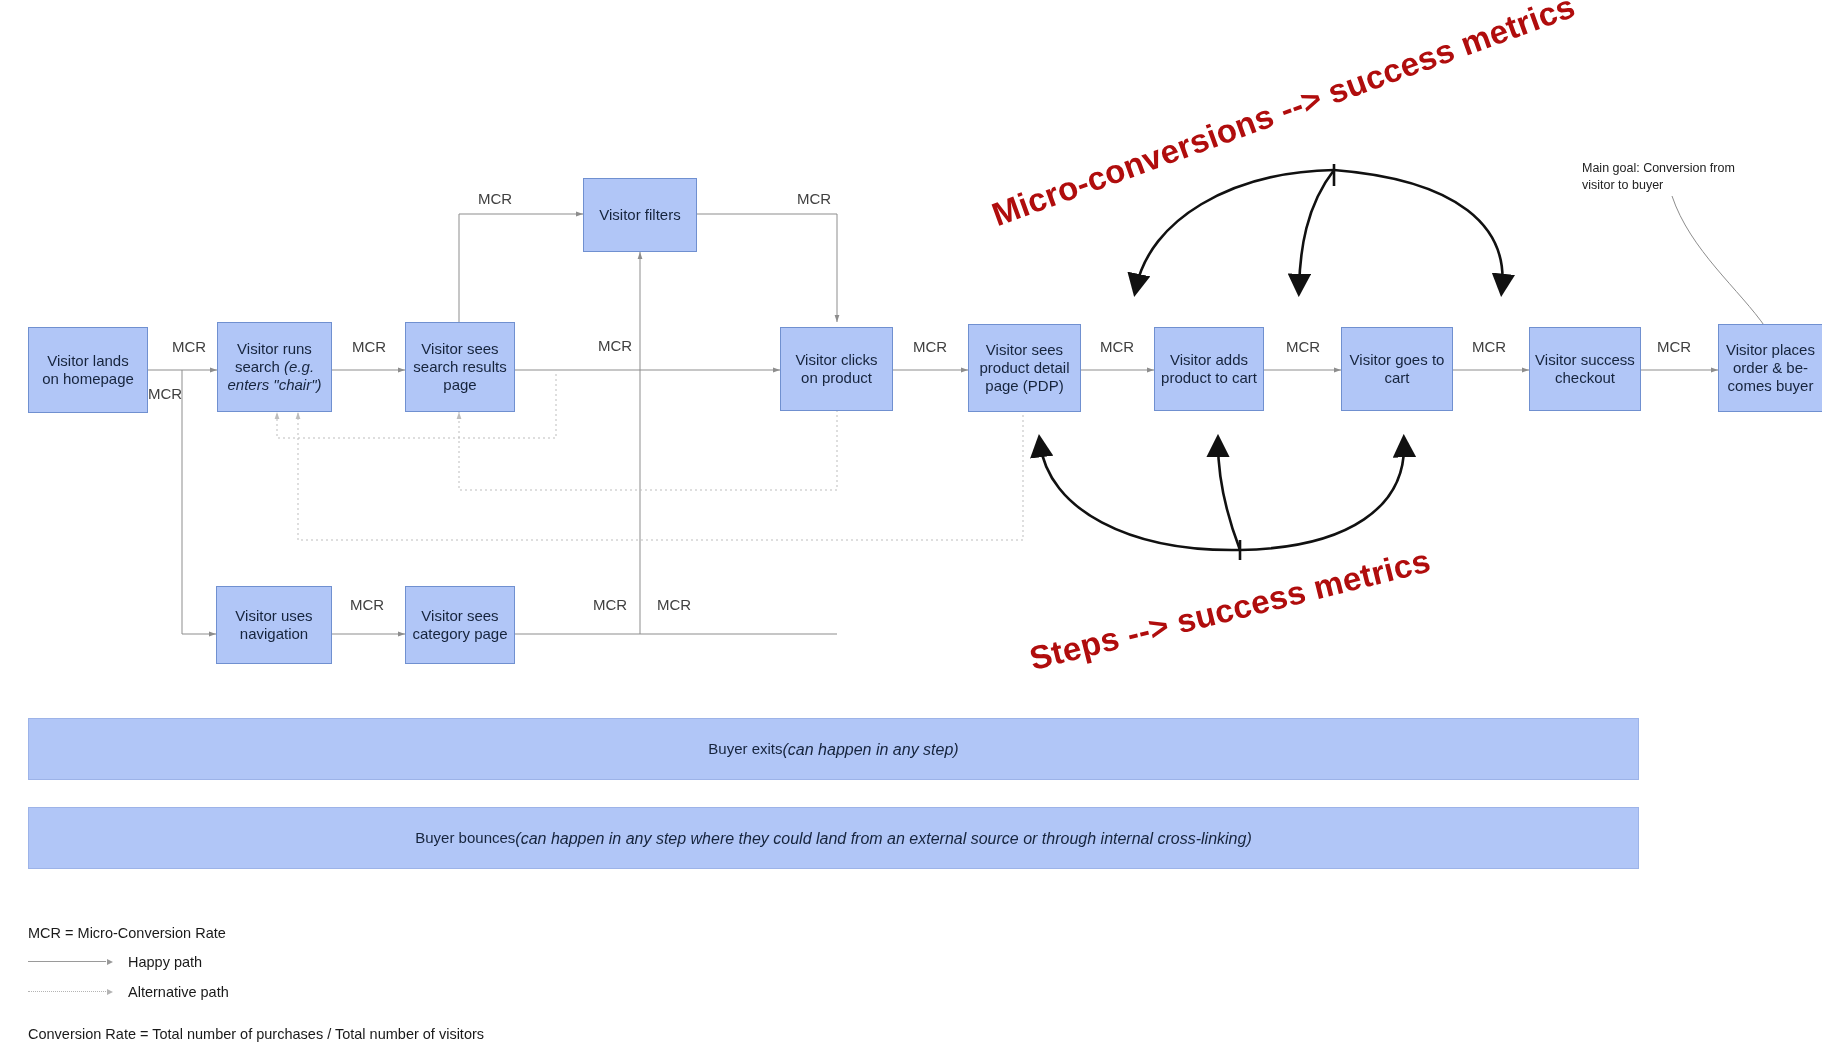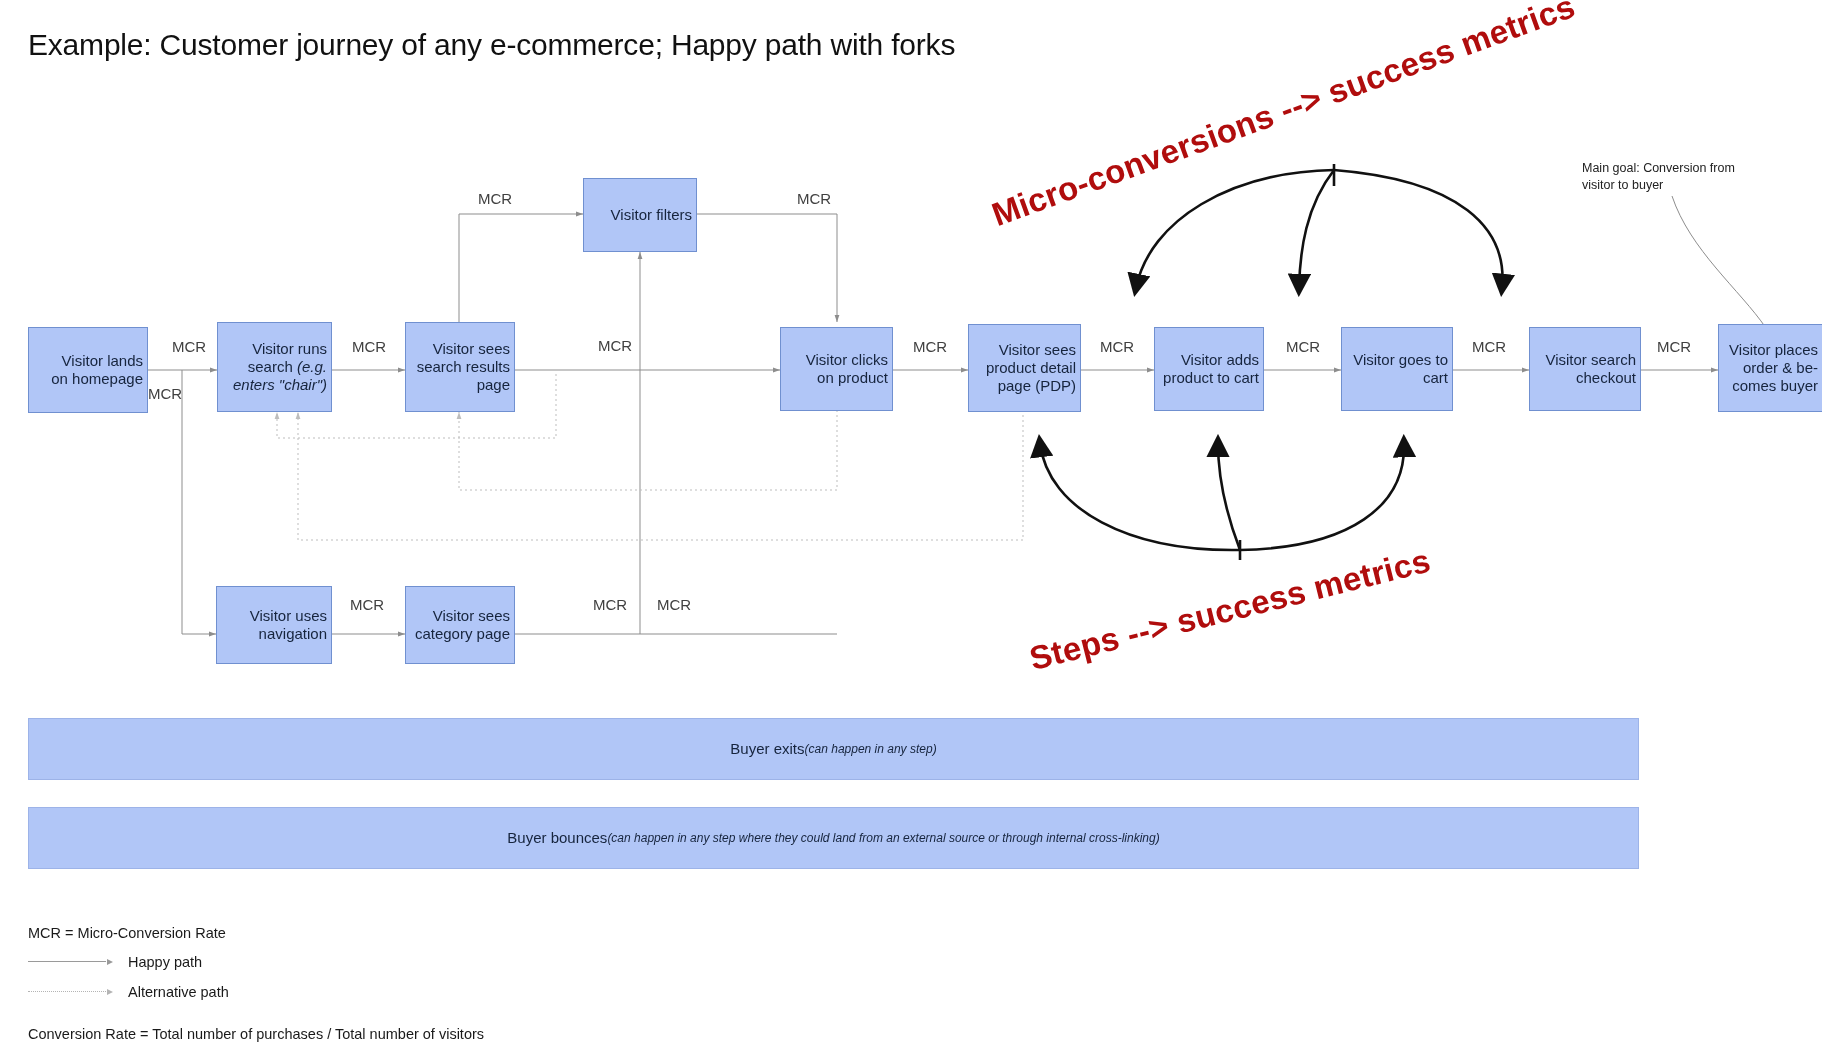--- a/index.html
+++ b/index.html
@@ -41,21 +41,21 @@
     position: absolute;
     box-sizing: border-box;
     background: #b1c6f7;
     border: 1px solid #7090d0;
     color: #16243d;
     font-size: 15px;
     line-height: 1.22;
     display: flex;
     align-items: center;
     justify-content: center;
-    text-align: right;
+    text-align: center;
     padding: 2px 4px;
   }
   .node .inner { width: 100%; }
   .node em {
     font-style: italic;
   }
   .band {
     position: absolute;
     box-sizing: border-box;
     background: #b1c6f7;
@@ -64,21 +64,21 @@
     display: flex;
     flex-direction: row;
     align-items: center;
     justify-content: center;
     text-align: center;
     font-size: 15px;
     line-height: 1.3;
   }
   .band .sub {
     font-style: italic;
-    font-size: 12px;
+    font-size: 16px;
     margin-top: 2px;
   }
   .mcr {
     position: absolute;
     font-size: 15px;
     color: #404040;
     white-space: nowrap;
   }
   .note {
     position: absolute;
@@ -128,21 +128,20 @@
   .legend-line.dotted .tip { border-left-color: #b4b4b4; }
   .legend-label { margin-left: 18px; }
   #legend .plain { margin-bottom: 6px; }
   #legend .spaced { margin-top: 19px; }
 </style>
 </head>
 <body>
 
 <div id="canvas">
 
-  <div id="title">Example: Customer journey of any e-commerce; Happy path with forks</div>
 
   <svg id="wires" viewBox="0 0 1822 1062">
     <defs>
       <marker id="tiny" markerWidth="8" markerHeight="8" refX="7" refY="4" orient="auto">
         <path d="M0,1.6 L7,4 L0,6.4 z" fill="#8d8d8d"></path>
       </marker>
       <marker id="tinyd" markerWidth="8" markerHeight="8" refX="7" refY="4" orient="auto">
         <path d="M0,1.6 L7,4 L0,6.4 z" fill="#bdbdbd"></path>
       </marker>
       <marker id="bigarrow" markerWidth="9" markerHeight="9" refX="5.5" refY="4.5" orient="auto">
@@ -276,21 +275,21 @@
 
   <div class="node" style="left:1341px; top:327px; width:112px; height:84px;">
     <div class="inner">
       <div>Visitor goes to</div>
       <div>cart</div>
     </div>
   </div>
 
   <div class="node" style="left:1529px; top:327px; width:112px; height:84px;">
     <div class="inner">
-      <div>Visitor search</div>
+      <div>Visitor success</div>
       <div>checkout</div>
     </div>
   </div>
 
   <div class="node" style="left:1718px; top:324px; width:105px; height:88px;">
     <div class="inner">
       <div>Visitor places</div>
       <div>order &amp; be-</div>
       <div>comes buyer</div>
     </div>

